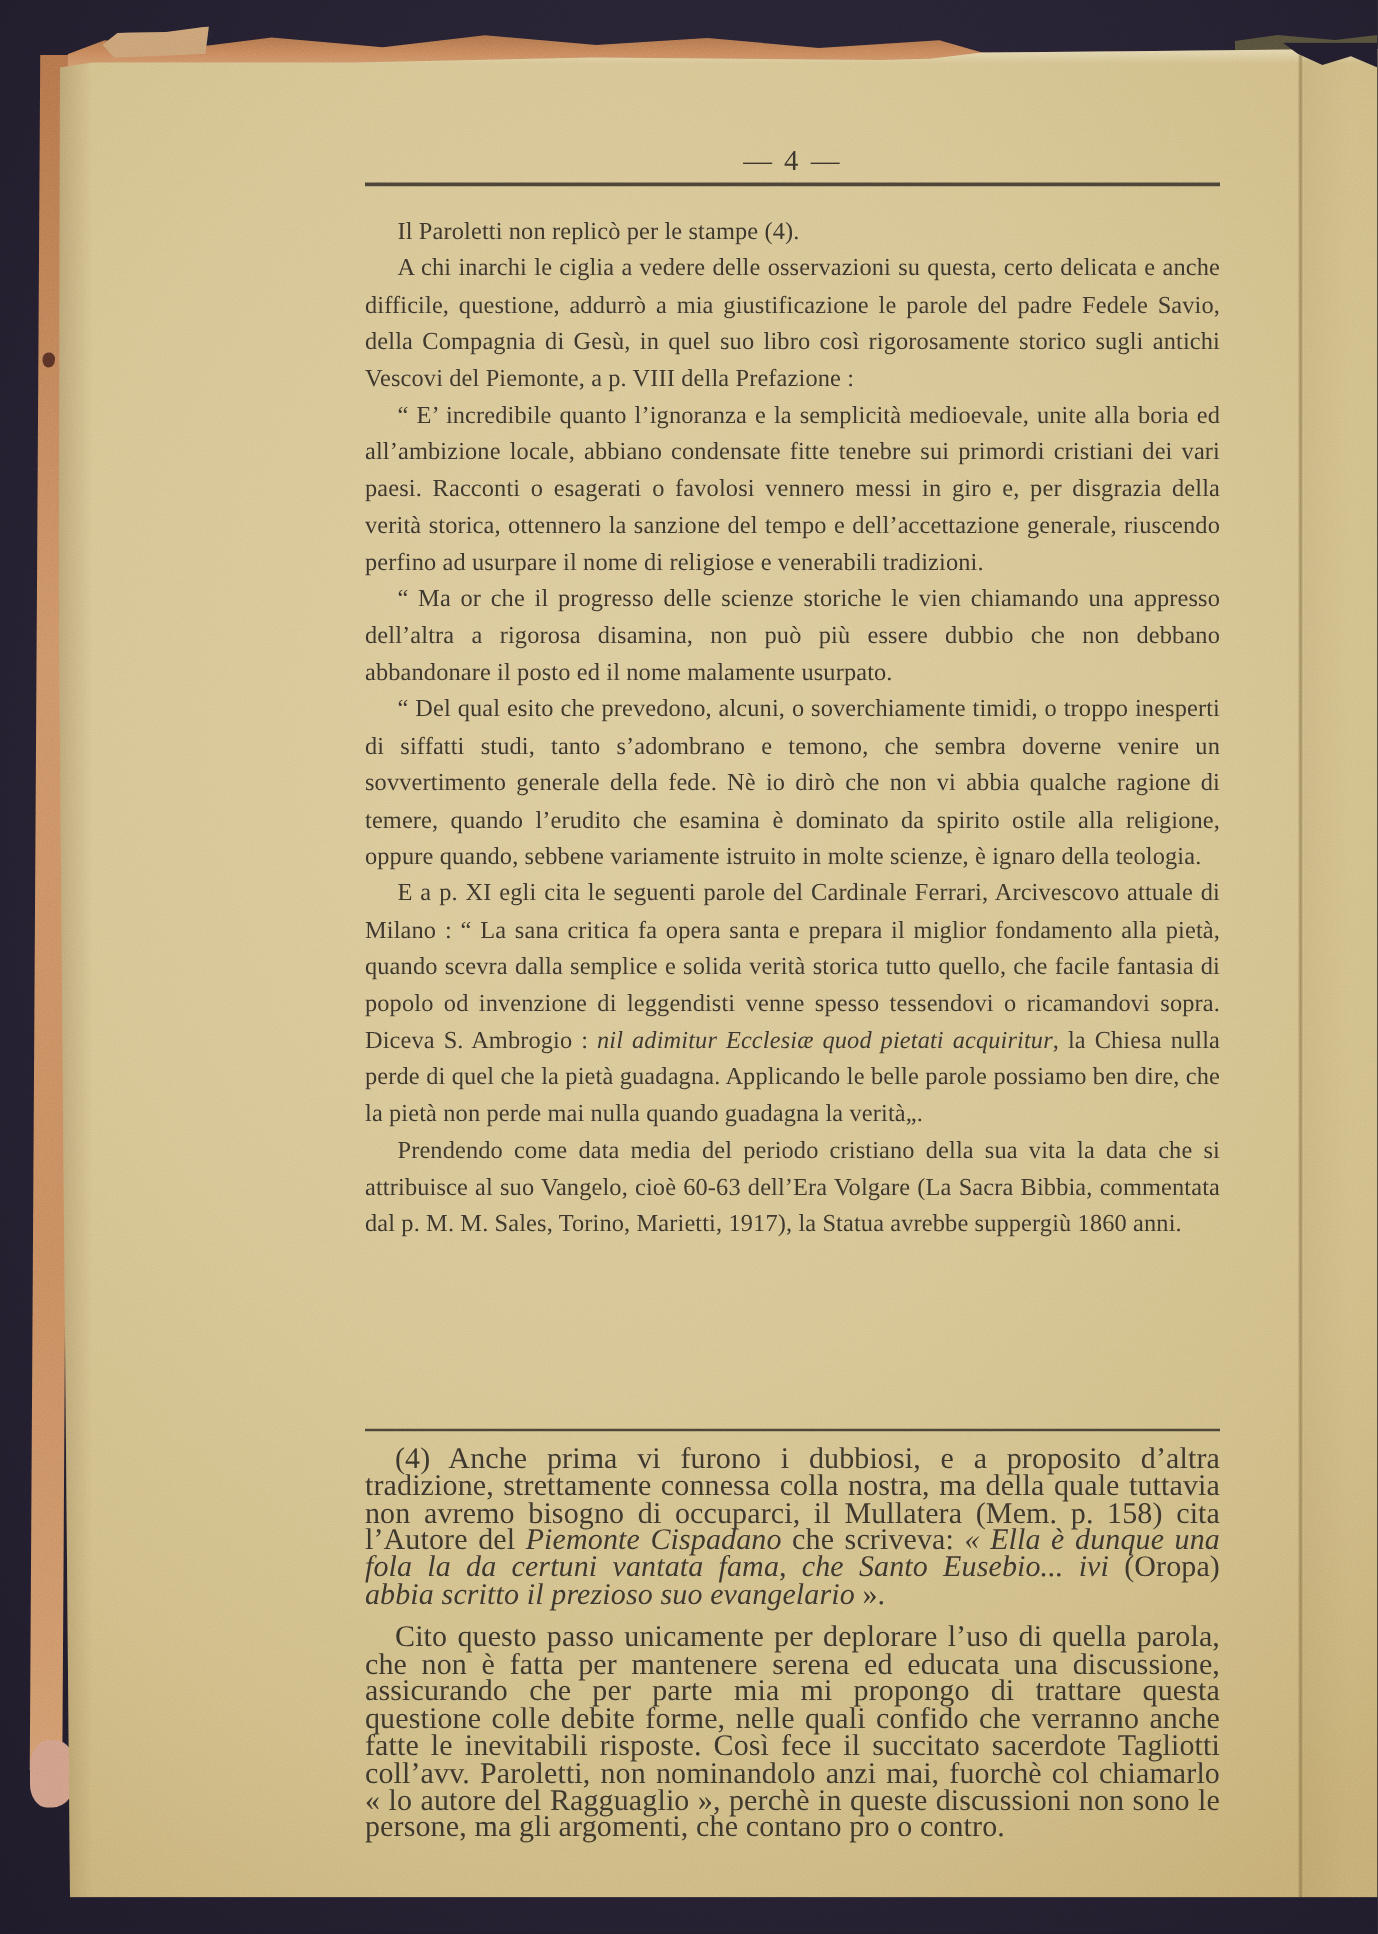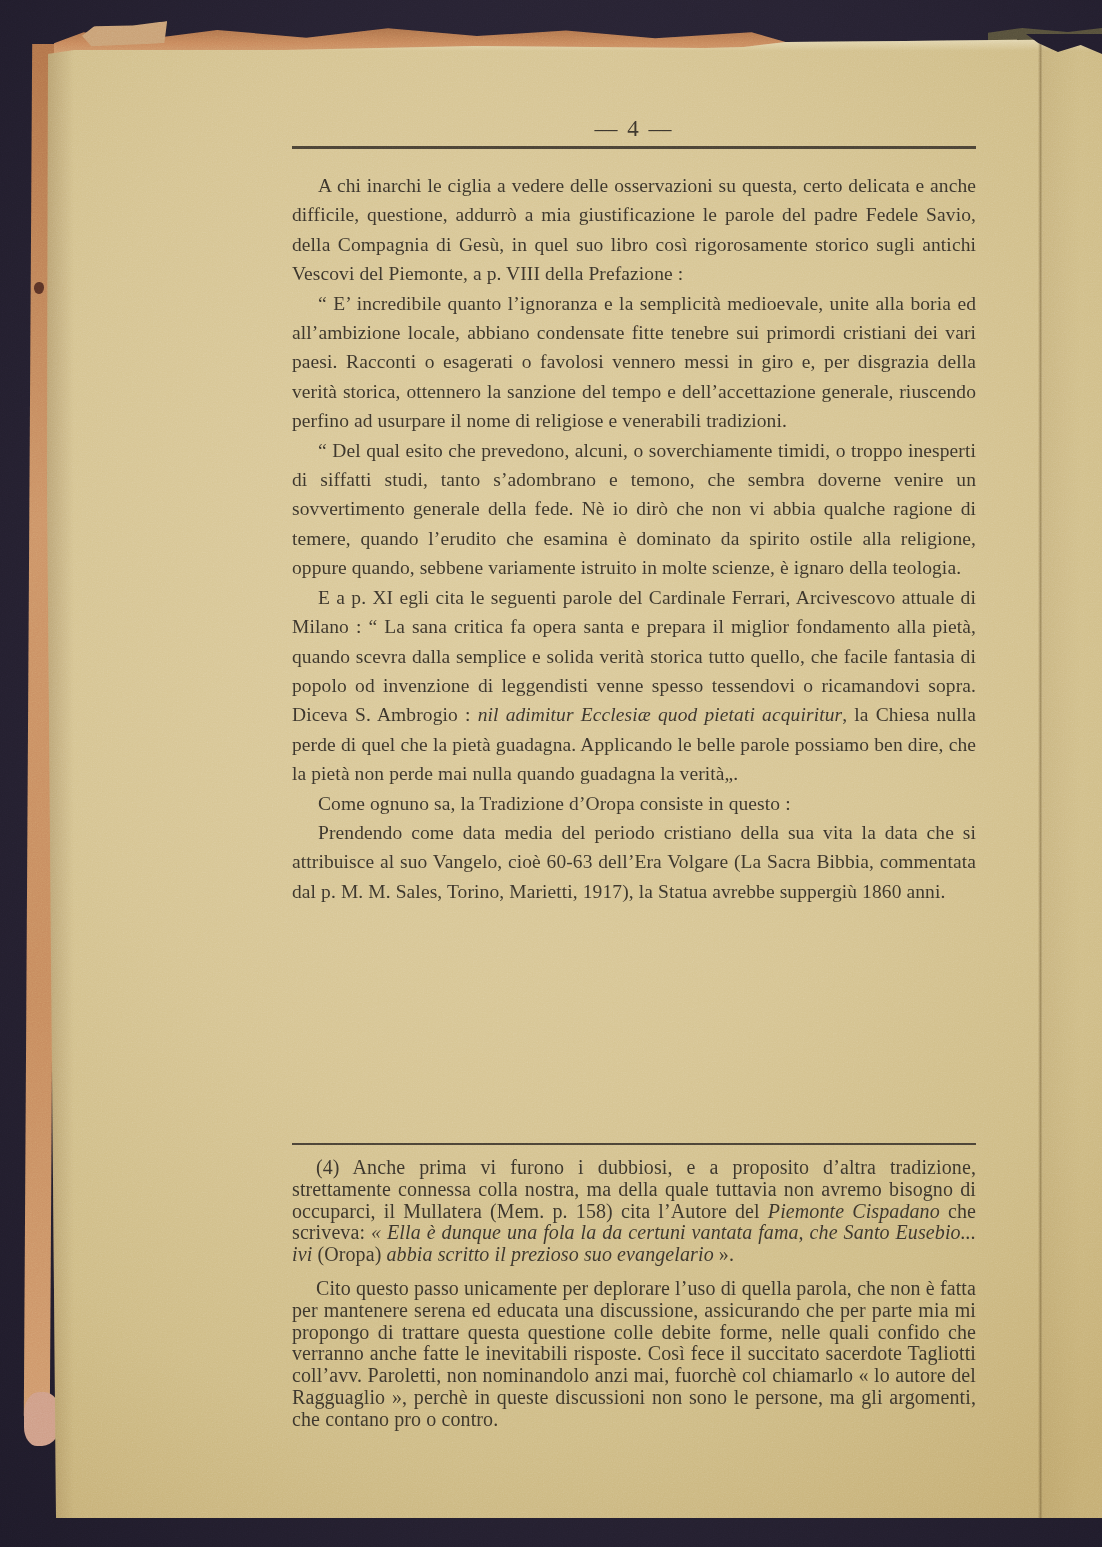--- a/index.html
+++ b/index.html
@@ -70,21 +70,21 @@
   .body-block { margin-top:22px; height:980px; overflow:hidden; }
   .para {
     margin:0; text-align:justify; text-indent:26px;
     font-size:19.5px; line-height:29.4px; letter-spacing:0.1px;
   }
   .it { font-style:italic;margin-top:47px; }
   .footer-block { position:absolute; left:248px; top:1105px; width:684px; color:#3b352c; }
   .foot-rule { height:2px; background:#4b4336; }
   .fnote {
     margin:12px 0 0 0; text-align:justify; text-indent:24px;
-    font-size:20px; line-height:21.8px; letter-spacing:0.1px;
+    font-size:24px; line-height:21.8px; letter-spacing:0.1px;
   }
   .fnote + .fnote { margin-top:12px; }
   
   .grain { position:absolute; inset:0; mix-blend-mode:overlay; opacity:.22; pointer-events:none; }
 </style>
 </head>
 <body>
 
 <div class="scene">
 
@@ -97,25 +97,26 @@
 
   <div class="page">
     <div class="fold-shade"></div>
     <div class="fold-line"></div>
 
     <div class="content">
       <div class="page-number">— 4 —</div>
       <div class="head-rule"></div>
 
       <div class="body-block">
+        <p class="para"><span>Il Paroletti non replicò per le stampe (4).</span></p>
         <p class="para"><span>A chi inarchi le ciglia a vedere delle osservazioni su questa, certo delicata e anche difficile, questione, addurrò a mia giustificazione le parole del padre Fedele Savio, della Compagnia di Gesù, in quel suo libro così rigorosamente storico sugli antichi Vescovi del Piemonte, a p. VIII della Prefazione :</span></p>
         <p class="para"><span>“ E’ incredibile quanto l’ignoranza e la semplicità medioevale, unite alla boria ed all’ambizione locale, abbiano condensate fitte tenebre sui primordi cristiani dei vari paesi. Racconti o esagerati o favolosi vennero messi in giro e, per disgrazia della verità storica, ottennero la sanzione del tempo e dell’accettazione generale, riuscendo perfino ad usurpare il nome di religiose e venerabili tradizioni.</span></p>
+        <p class="para"><span>“ Ma or che il progresso delle scienze storiche le vien chiamando una appresso dell’altra a rigorosa disamina, non può più essere dubbio che non debbano abbandonare il posto ed il nome malamente usurpato.</span></p>
         <p class="para"><span>“ Del qual esito che prevedono, alcuni, o soverchiamente timidi, o troppo inesperti di siffatti studi, tanto s’adombrano e temono, che sembra doverne venire un sovvertimento generale della fede. Nè io dirò che non vi abbia qualche ragione di temere, quando l’erudito che esamina è dominato da spirito ostile alla religione, oppure quando, sebbene variamente istruito in molte scienze, è ignaro della teologia.</span></p>
         <p class="para"><span>E a p. XI egli cita le seguenti parole del Cardinale Ferrari, Arcivescovo attuale di Milano : “ La sana critica fa opera santa e prepara il miglior fondamento alla pietà, quando scevra dalla semplice e solida verità storica tutto quello, che facile fantasia di popolo od invenzione di leggendisti venne spesso tessendovi o ricamandovi sopra. Diceva S. Ambrogio : </span><span class="it">nil adimitur Ecclesiæ quod pietati acquiritur</span><span>, la Chiesa nulla perde di quel che la pietà guadagna. Applicando le belle parole possiamo ben dire, che la pietà non perde mai nulla quando guadagna la verità„.</span></p>
-        <p class="para"><span>Come ognuno sa, la Tradizione d’Oropa consiste in questo :</span></p>
         <p class="para"><span>Prendendo come data media del periodo cristiano della sua vita la data che si attribuisce al suo Vangelo, cioè 60-63 dell’Era Volgare (La Sacra Bibbia, commentata dal p. M. M. Sales, Torino, Marietti, 1917), la Statua avrebbe suppergiù 1860 anni.</span></p>
       </div>
     </div>
 
     <div class="footer-block">
       <div class="foot-rule"></div>
       <p class="fnote"><span>(4) Anche prima vi furono i dubbiosi, e a proposito d’altra tradizione, strettamente connessa colla nostra, ma della quale tuttavia non avremo bisogno di occuparci, il Mullatera (Mem. p. 158) cita l’Autore del </span><span class="it">Piemonte Cispadano</span><span> che scriveva: </span><span class="it">« Ella è dunque una fola la da certuni vantata fama, che Santo Eusebio... ivi </span><span>(Oropa) </span><span class="it">abbia scritto il prezioso suo evangelario</span><span> ».</span></p>
       <p class="fnote"><span>Cito questo passo unicamente per deplorare l’uso di quella parola, che non è fatta per mantenere serena ed educata una discussione, assicurando che per parte mia mi propongo di trattare questa questione colle debite forme, nelle quali confido che verranno anche fatte le inevitabili risposte. Così fece il succitato sacerdote Tagliotti coll’avv. Paroletti, non nominandolo anzi mai, fuorchè col chiamarlo « lo autore del Ragguaglio », perchè in queste discussioni non sono le persone, ma gli argomenti, che contano pro o contro.</span></p>
     </div>
   </div>

